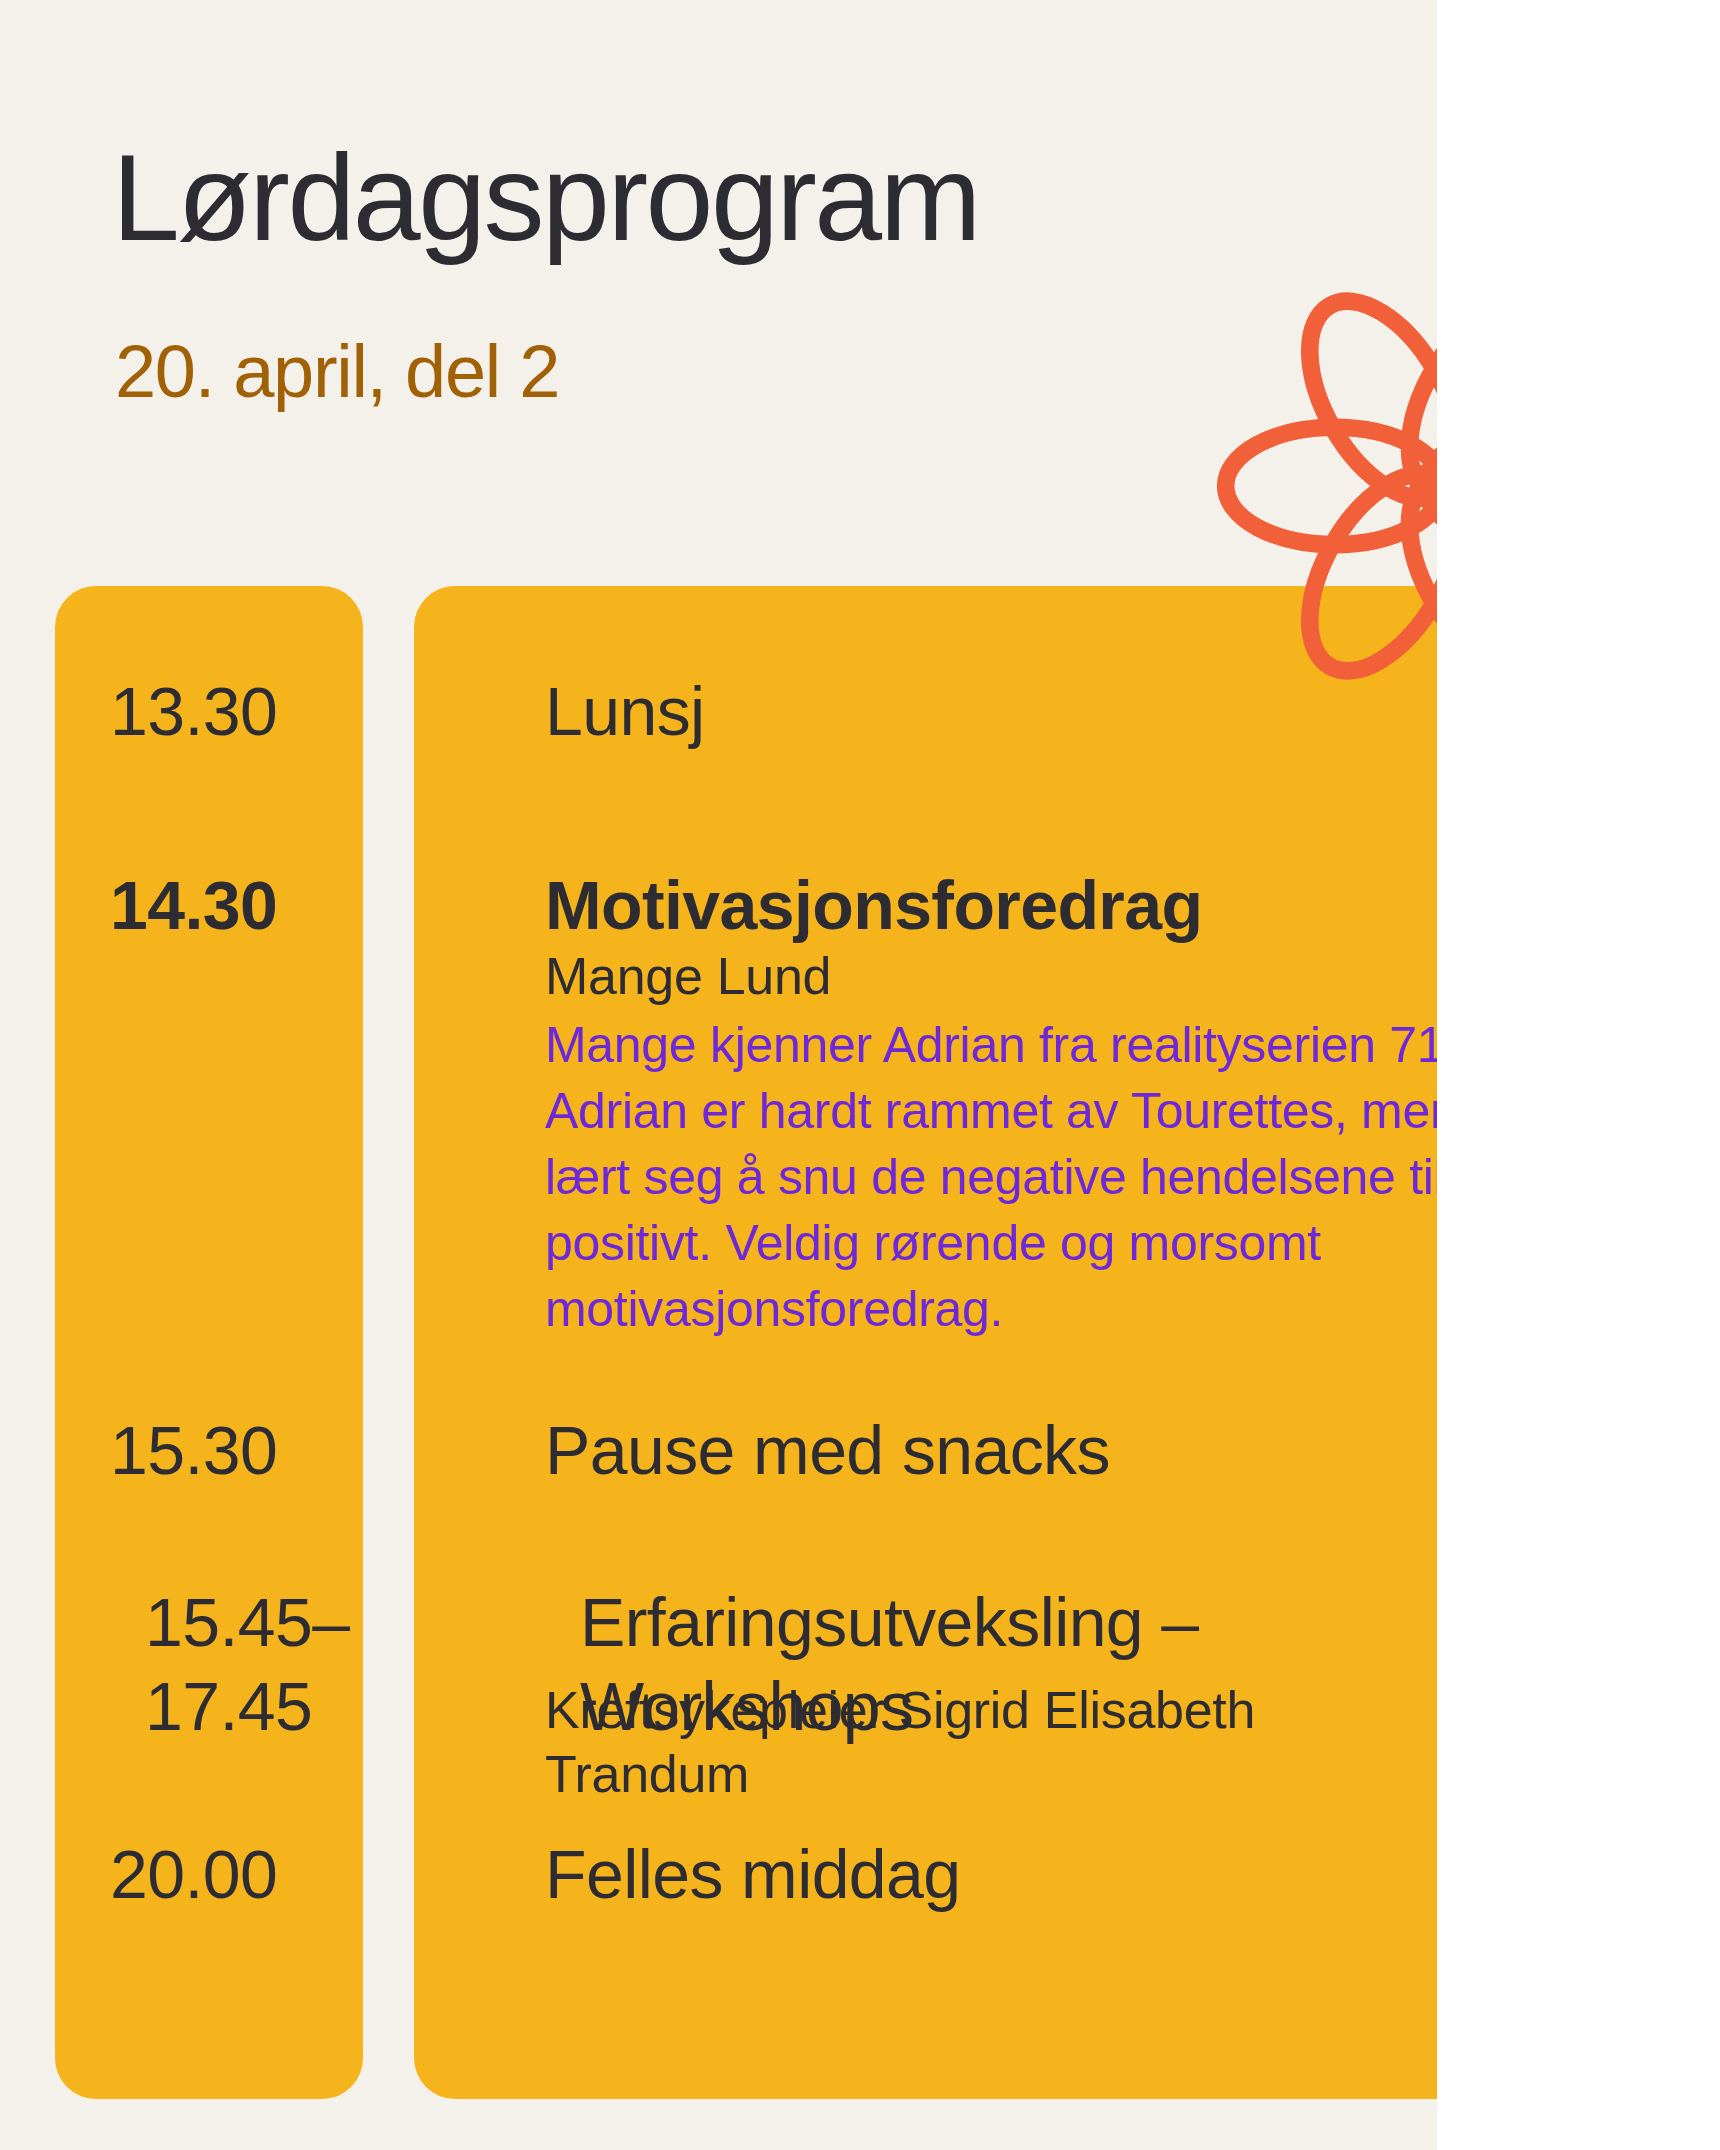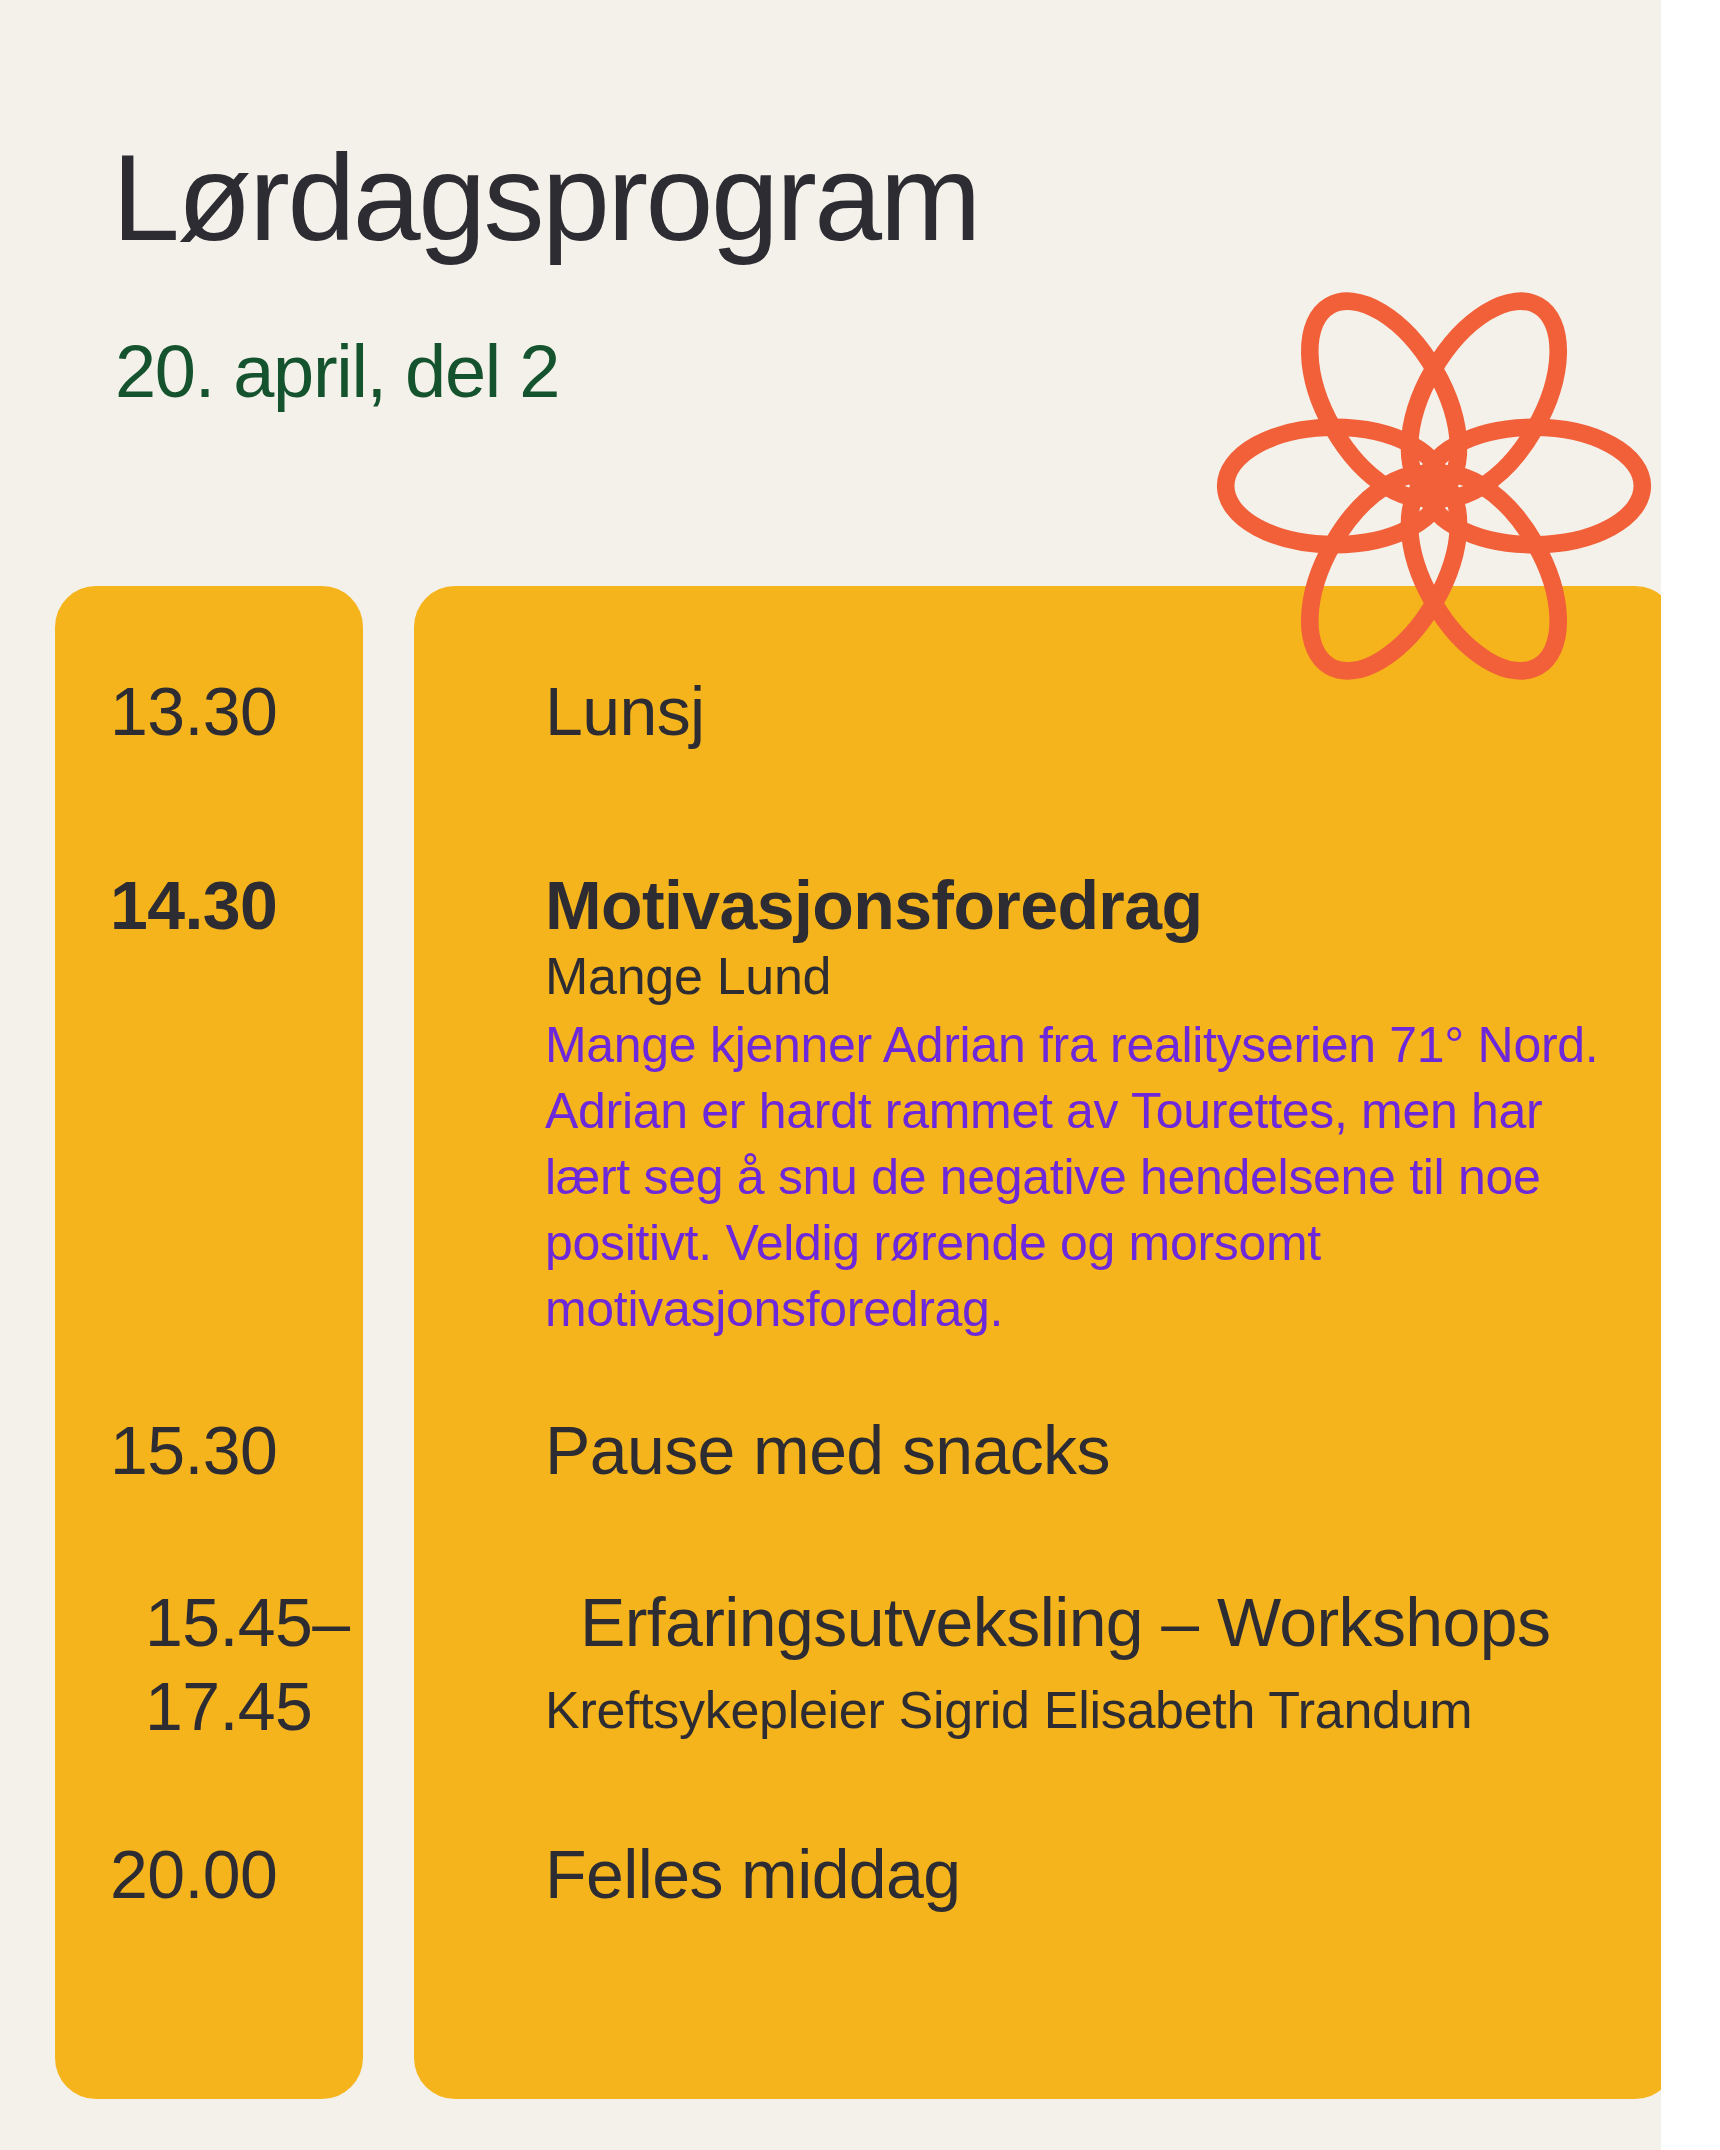--- a/index.html
+++ b/index.html
@@ -1,18 +1,18 @@
 <!DOCTYPE html>
 <html style="font-size:10.2px"><head>
 <meta charset="utf-8">
 <style>
   html, body { margin: 0; padding: 0; }
   .page {
     position: relative;
-    width: 1661px;
+    width: 1437px;
     height: 2151px;
     background: #F4F1EA;
     font-family: "Liberation Sans", sans-serif;
     color: #2D2C33;
     overflow: hidden;
   }
   .page-title {
     position: absolute;
     left: 112px;
     top: 131px;
@@ -26,21 +26,21 @@
   }
   .page-subtitle {
     position: absolute;
     left: 115px;
     top: 329px;
     margin: 0;
     font-size: 74px;
     font-weight: 400;
     letter-spacing: -1.3px;
     line-height: 1.15;
-    color: #14532d;
+    color: #a16207;
     z-index: 3;
   }
   .flower {
     position: absolute;
     left: 1211px;
     top: 263px;
     width: 446px;
     height: 446px;
     z-index: 2;
   }

